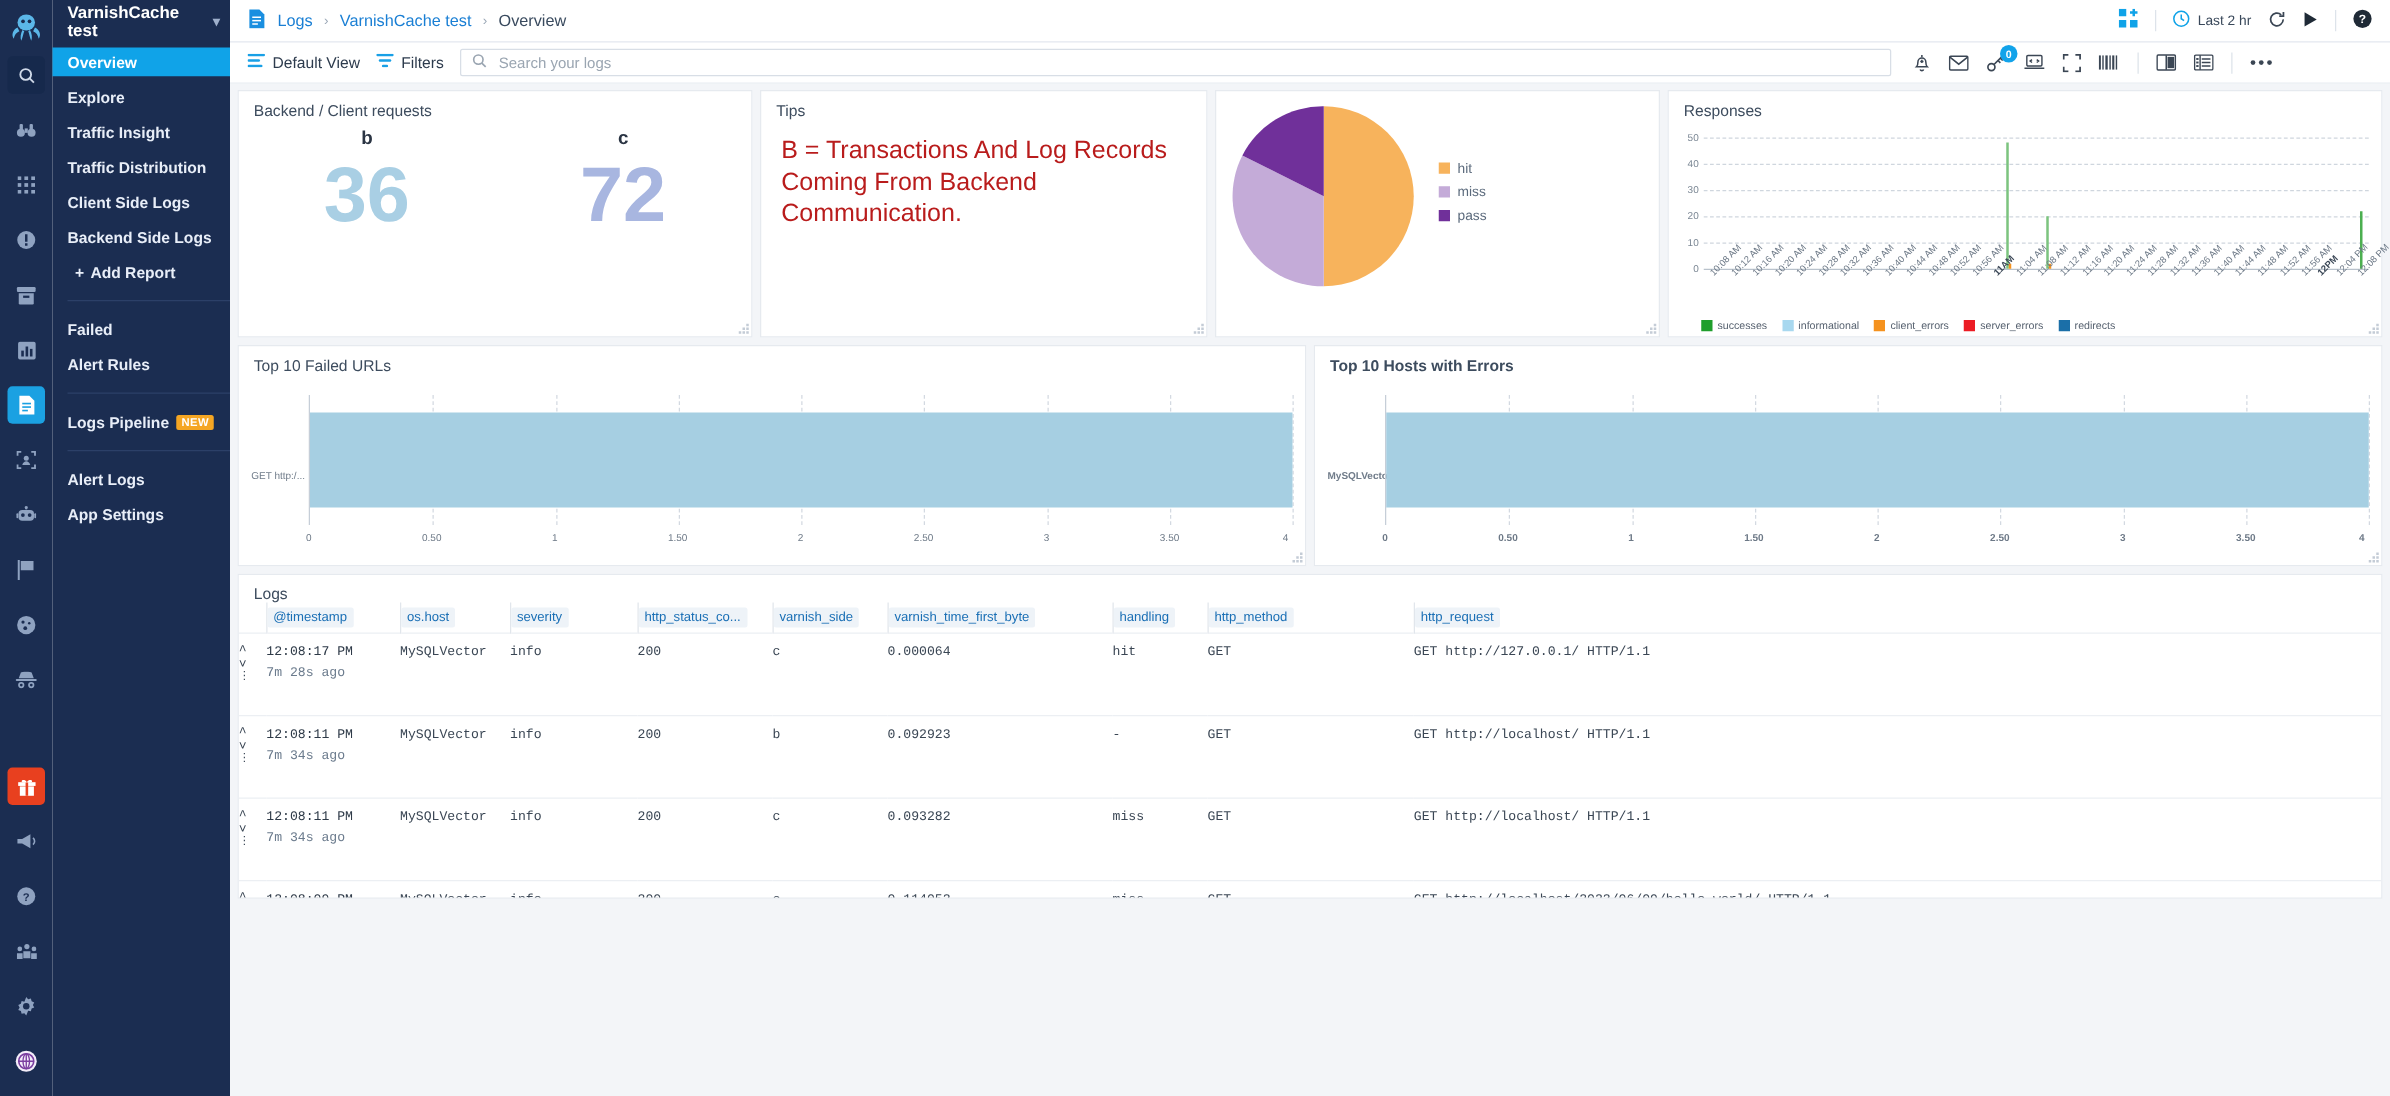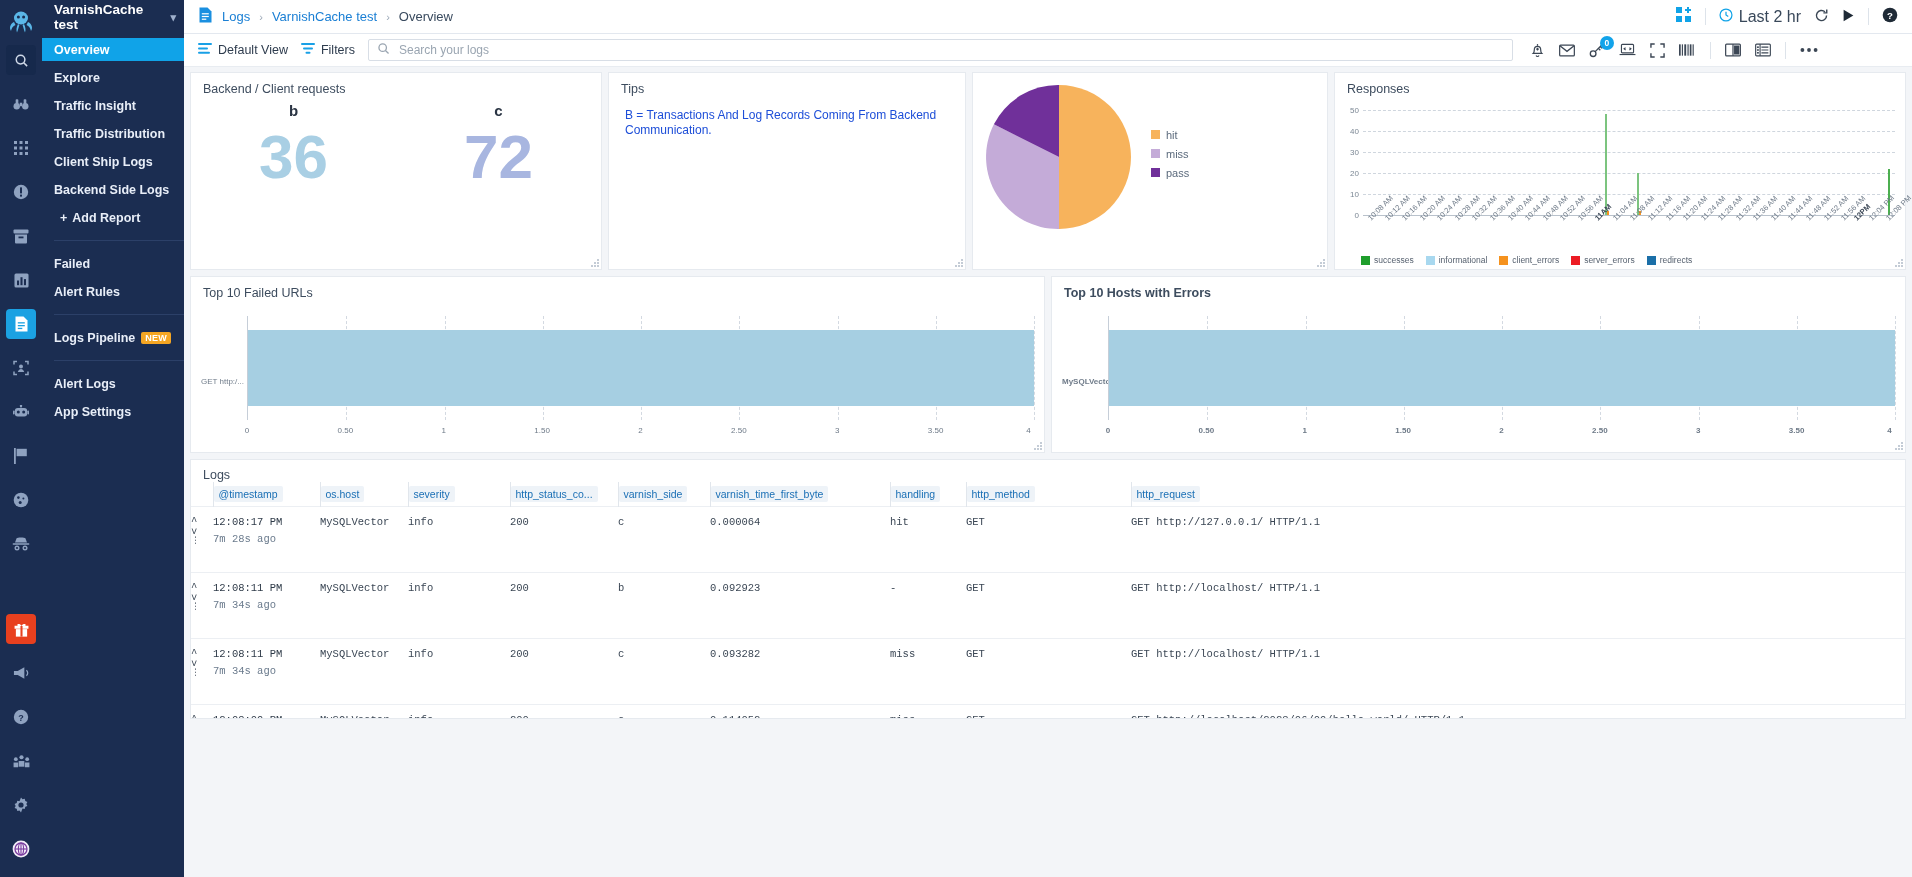--- a/index.html
+++ b/index.html
@@ -63,21 +63,21 @@
   .main { flex:1; display:flex; flex-direction:column; min-width:0; background:#fff; }
   .topbar {
     height:34px; display:flex; align-items:center; border-bottom:1px solid #e3e8ef;
     padding:0 14px; gap:9px; flex:0 0 34px;
   }
   .crumb { color:#1a7fd4; font-size:13px; }
   .crumb.cur { color:#394a5e; }
   .crumb-sep { color:#9aa7b6; font-size:11px; }
   .top-right { margin-left:auto; display:flex; align-items:center; gap:13px; }
   .vsep { width:1px; height:17px; background:#dde3ea; }
-  .timepick { display:flex; align-items:center; gap:6px; color:#39485a; font-size:16px;text-align:right; }
+  .timepick { display:flex; align-items:center; gap:6px; color:#39485a; font-size:11px;text-align:right; }
 
   .toolbar {
     height:33px; display:flex; align-items:center; gap:13px;
     padding:0 14px; border-bottom:1px solid #e8ecf1; flex:0 0 33px;
   }
   .tb-btn { display:flex; align-items:center; gap:6px; font-size:12.5px; color:#2d3b4d; }
   .search {
     flex:1; height:22px; border:1px solid #d8dee6; border-radius:2px;
     display:flex; align-items:center; gap:7px; padding:0 8px; min-width:0;
     max-width:1145px;
@@ -105,21 +105,21 @@
 
   .p-backend { width:412px; flex:0 0 412px; }
   .bigstats { display:flex; margin-top:6px; }
   .bigstat { flex:1; text-align:center; }
   .bigstat .lbl { font-size:15px; font-weight:bold; color:#2a3443; }
   .bigstat .val { font-size:62px; font-weight:bold; line-height:1.1; margin-top:4px; }
   .v-b { color:#a9cfe4; }
   .v-c { color:#a8b6e0; }
 
   .p-tips { width:358px; flex:0 0 358px; }
-  .tips-body { padding:12px 16px 0 16px; font-size:12px; color:#1d4ed8; line-height:1.28; }
+  .tips-body { padding:12px 16px 0 16px; font-size:20px; color:#b91c1c; line-height:1.28; }
   .tips-body p { margin:0 0 14px 0; }
 
   .p-cache { width:356px; flex:0 0 356px; }
   .pie-wrap { display:flex; align-items:center; padding:4px 0 0 6px; }
   .legend-v { margin-left:12px; }
   .legend-v div { display:flex; align-items:center; gap:6px; font-size:11px; color:#5b6a7c; margin-bottom:7px; }
   .sw { width:9px; height:9px; display:inline-block; }
 
   .p-resp { flex:1; min-width:0; }
   .resp-chart { position:relative; margin:14px 6px 0 8px; height:105px; }
@@ -352,21 +352,21 @@
       <div class="nav-item">
           <span>Explore</span>
         </div>
       <div class="nav-item">
           <span>Traffic Insight</span>
         </div>
       <div class="nav-item">
           <span>Traffic Distribution</span>
         </div>
       <div class="nav-item">
-          <span>Client Ship Logs</span>
+          <span>Client Side Logs</span>
         </div>
       <div class="nav-item">
           <span>Backend Side Logs</span>
         </div>
       <div class="nav-add">
         <span>+</span>
         <span>Add Report</span>
       </div>
       <div class="nav-sep"></div>
       <div class="nav-item">

